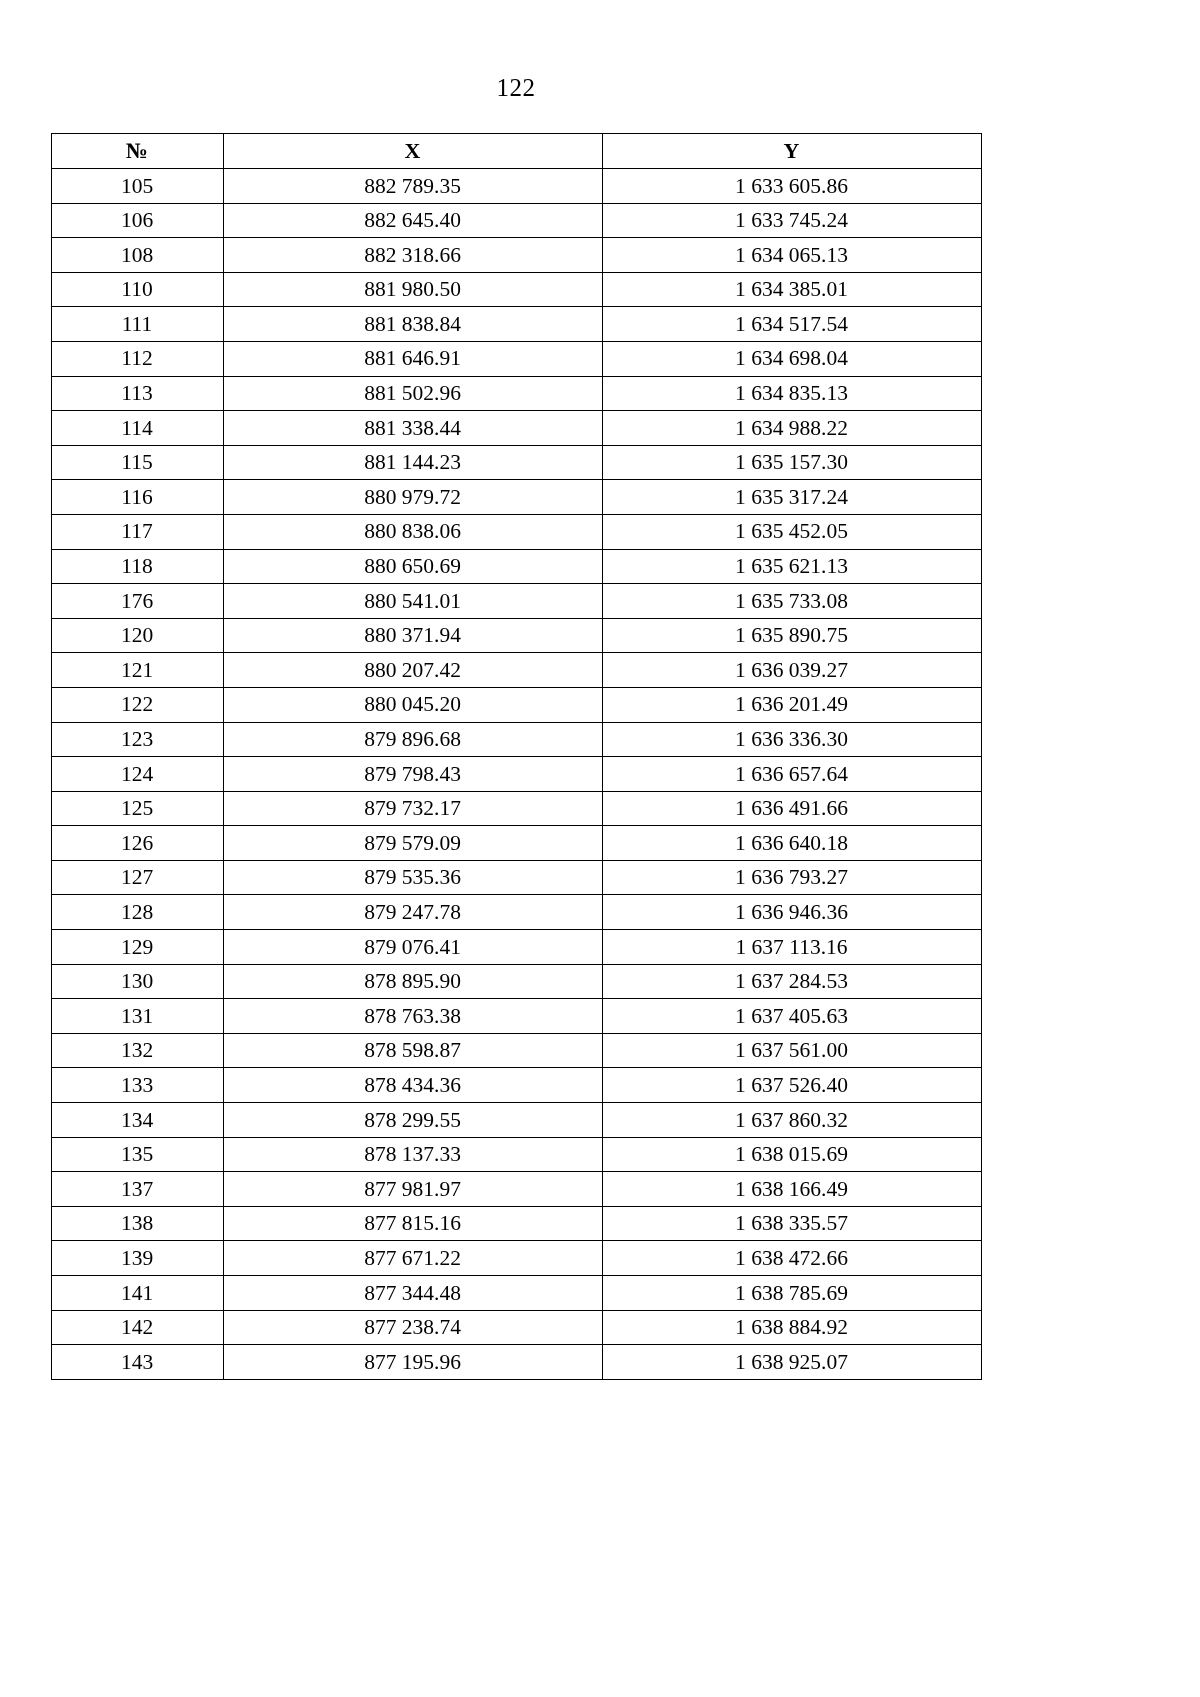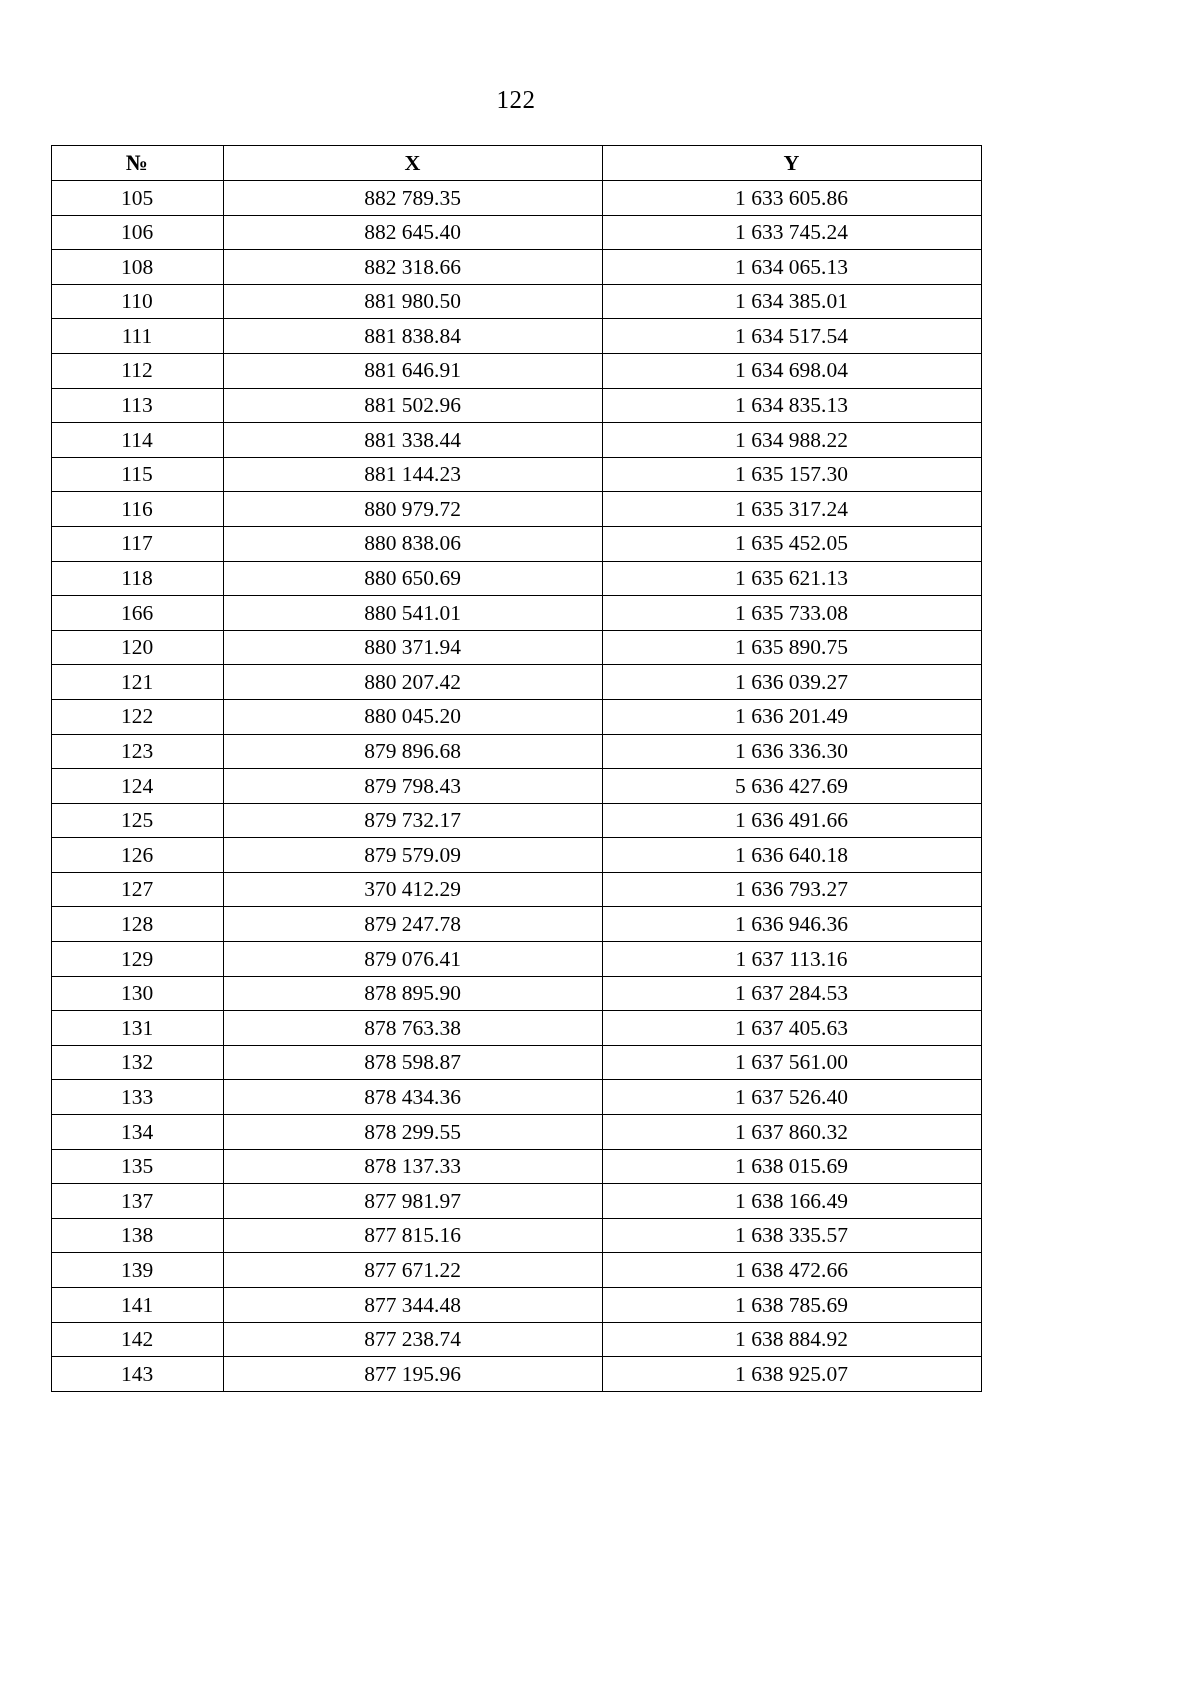--- a/index.html
+++ b/index.html
@@ -11,21 +11,21 @@
     width: 1200px;
     height: 1697px;
     font-family: "Liberation Serif", "DejaVu Serif", serif;
     color: #000000;
     position: relative;
   }
   .page {
     width: 1032px;
     height: 1697px;
     box-sizing: border-box;
-    padding: 12px;
+    padding: 0;
     position: relative;
   }
   .page-number {
     text-align: center;
     font-size: 25px;
     padding-top: 75px;
     line-height: 1;
     letter-spacing: 0.5px;
   }
   .table-wrap {
@@ -137,21 +137,21 @@
             <td>117</td>
             <td>880 838.06</td>
             <td>1 635 452.05</td>
           </tr>
           <tr>
             <td>118</td>
             <td>880 650.69</td>
             <td>1 635 621.13</td>
           </tr>
           <tr>
-            <td>166</td>
+            <td>176</td>
             <td>880 541.01</td>
             <td>1 635 733.08</td>
           </tr>
           <tr>
             <td>120</td>
             <td>880 371.94</td>
             <td>1 635 890.75</td>
           </tr>
           <tr>
             <td>121</td>
@@ -164,35 +164,35 @@
             <td>1 636 201.49</td>
           </tr>
           <tr>
             <td>123</td>
             <td>879 896.68</td>
             <td>1 636 336.30</td>
           </tr>
           <tr>
             <td>124</td>
             <td>879 798.43</td>
-            <td>5 636 427.69</td>
+            <td>1 636 657.64</td>
           </tr>
           <tr>
             <td>125</td>
             <td>879 732.17</td>
             <td>1 636 491.66</td>
           </tr>
           <tr>
             <td>126</td>
             <td>879 579.09</td>
             <td>1 636 640.18</td>
           </tr>
           <tr>
             <td>127</td>
-            <td>370 412.29</td>
+            <td>879 535.36</td>
             <td>1 636 793.27</td>
           </tr>
           <tr>
             <td>128</td>
             <td>879 247.78</td>
             <td>1 636 946.36</td>
           </tr>
           <tr>
             <td>129</td>
             <td>879 076.41</td>

